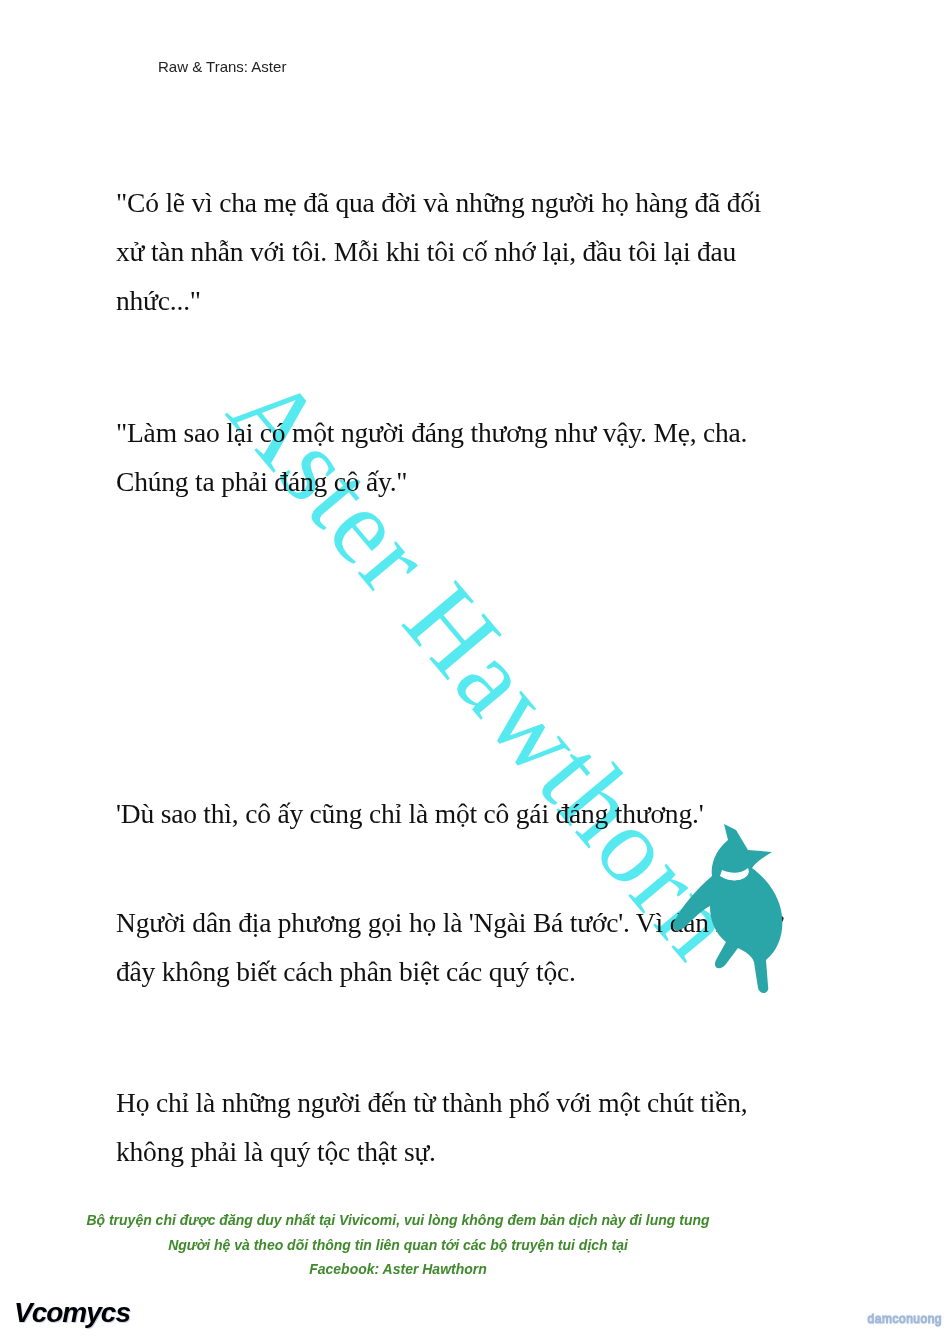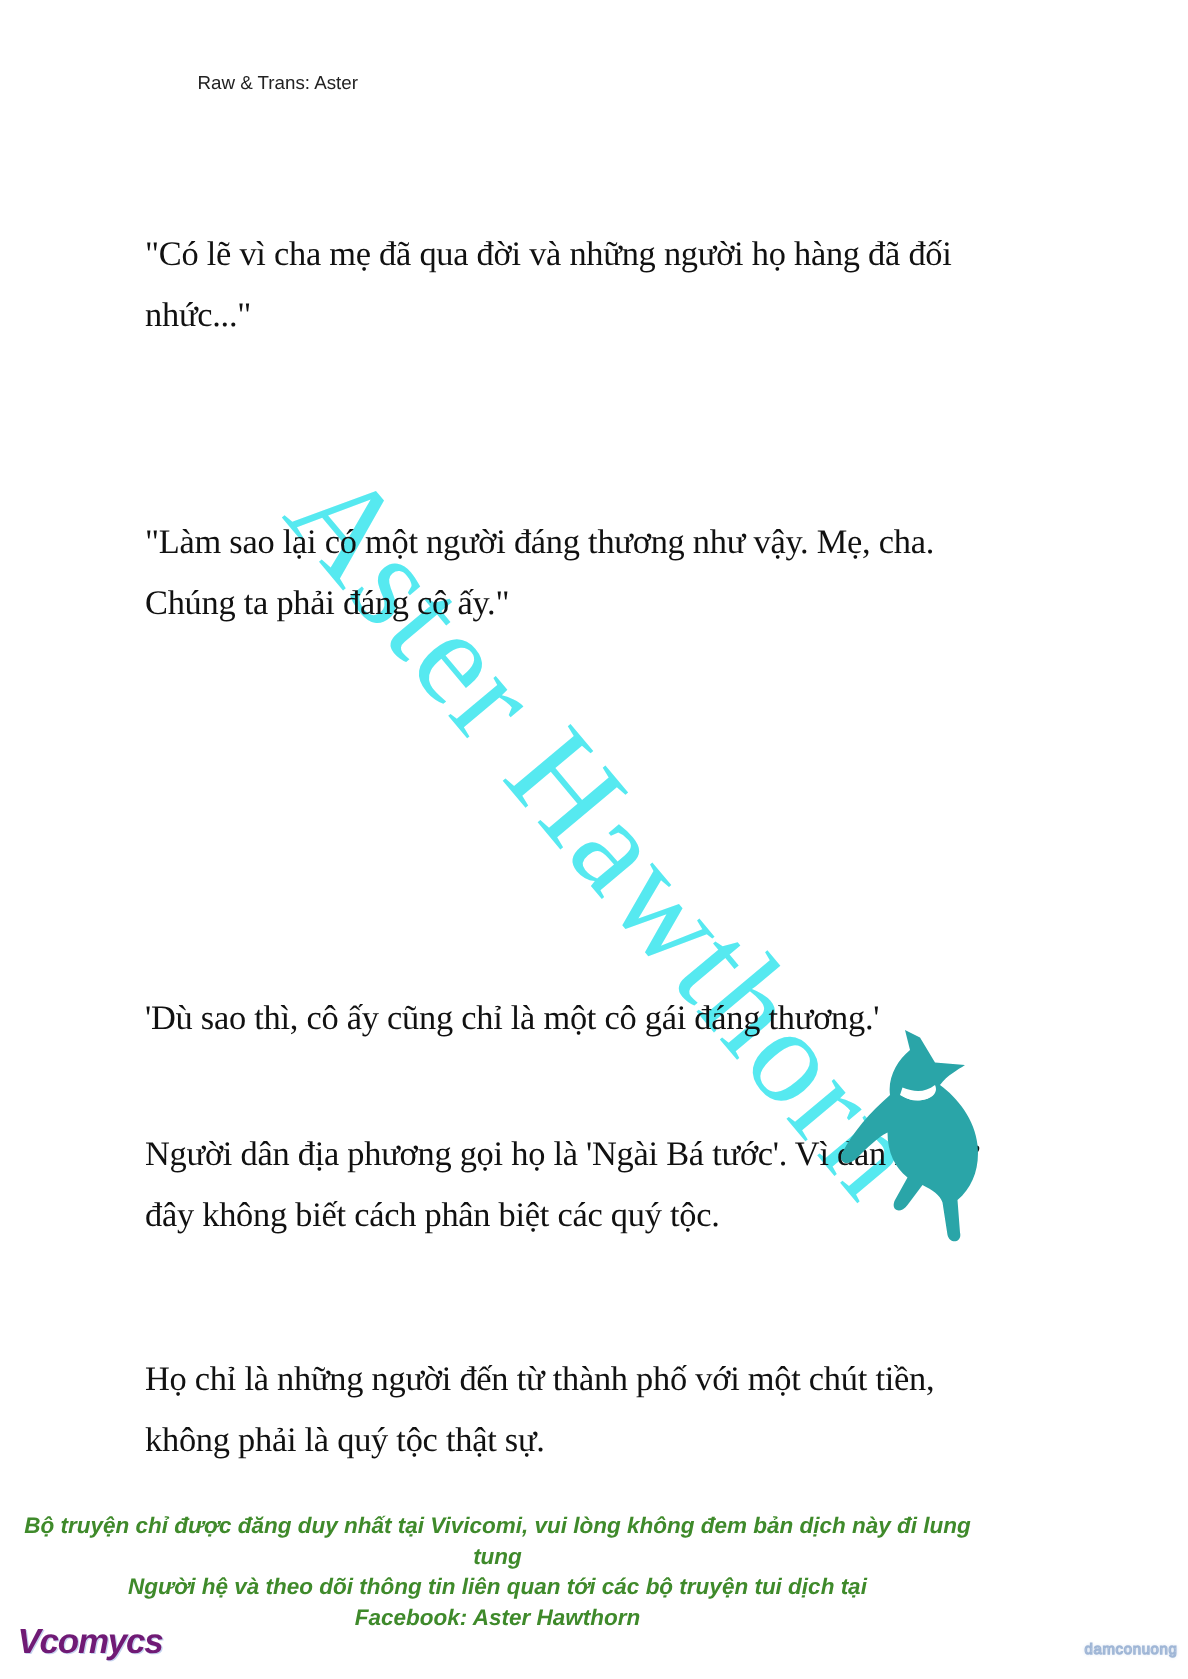--- a/index.html
+++ b/index.html
@@ -25,45 +25,46 @@
   .watermark {
     position: absolute; left: 118px; top: 555px;
     transform-origin: 0 0; transform: rotate(50deg) translate(-40px,-270px);
     font-family: "Liberation Serif", serif; font-size: 108px; color: #4ee8f0;
     white-space: nowrap; opacity: 0.95; pointer-events: none; letter-spacing: 2px;
   }
   .cat { position: absolute; left: 666px; top: 810px; width: 140px; height: 185px; }
   .footer-notes {
     position: absolute; left: 0; width: 796px; top: 1208px; text-align: center;
     font-family: "Liberation Sans", sans-serif; font-style: italic; font-weight: bold;
-    color: #3f8a2b; font-size: 18px; line-height: 24.5px;
+    color: #3f8a2b; font-size: 14px; line-height: 24.5px;
   }
   .logo-left {
     position: absolute; left: 14px; top: 1297px;
     font-family: "Liberation Sans", sans-serif; font-weight: bold; font-style: italic;
-    font-size: 28px; color: #701a75; letter-spacing: -1px;
+    font-size: 28px; color: #000000; letter-spacing: -1px;
     text-shadow: 1px 1px 0 #c6d3ef;
   }
   .logo-right {
     position: absolute; right: 8px; top: 1312px;
     font-family: "Liberation Sans", sans-serif; font-size: 12px; color: #ffffff;
     -webkit-text-stroke: 1px #9fb6d6; letter-spacing: 0.5px;
     text-shadow: 0 0 3px #b9cbe4;
   }
 </style>
 </head>
 <body>
 
 <div class="header">Raw &amp; Trans: Aster</div>
 
 <div class="watermark">Aster Hawthorn</div>
 
 <div class="body-text">
   <div class="para p1">
     <div>"Có lẽ vì cha mẹ đã qua đời và những người họ hàng đã đối</div>
+    <div>xử tàn nhẫn với tôi. Mỗi khi tôi cố nhớ lại, đầu tôi lại đau</div>
     <div>nhức..."</div>
   </div>
   <div class="para p2">
     <div>"Làm sao lại có một người đáng thương như vậy. Mẹ, cha.</div>
     <div>Chúng ta phải đáng cô ấy."</div>
   </div>
   <div class="para p3">
   </div>
   <div class="para p4">
     <div>'Dù sao thì, cô ấy cũng chỉ là một cô gái đáng thương.'</div>

